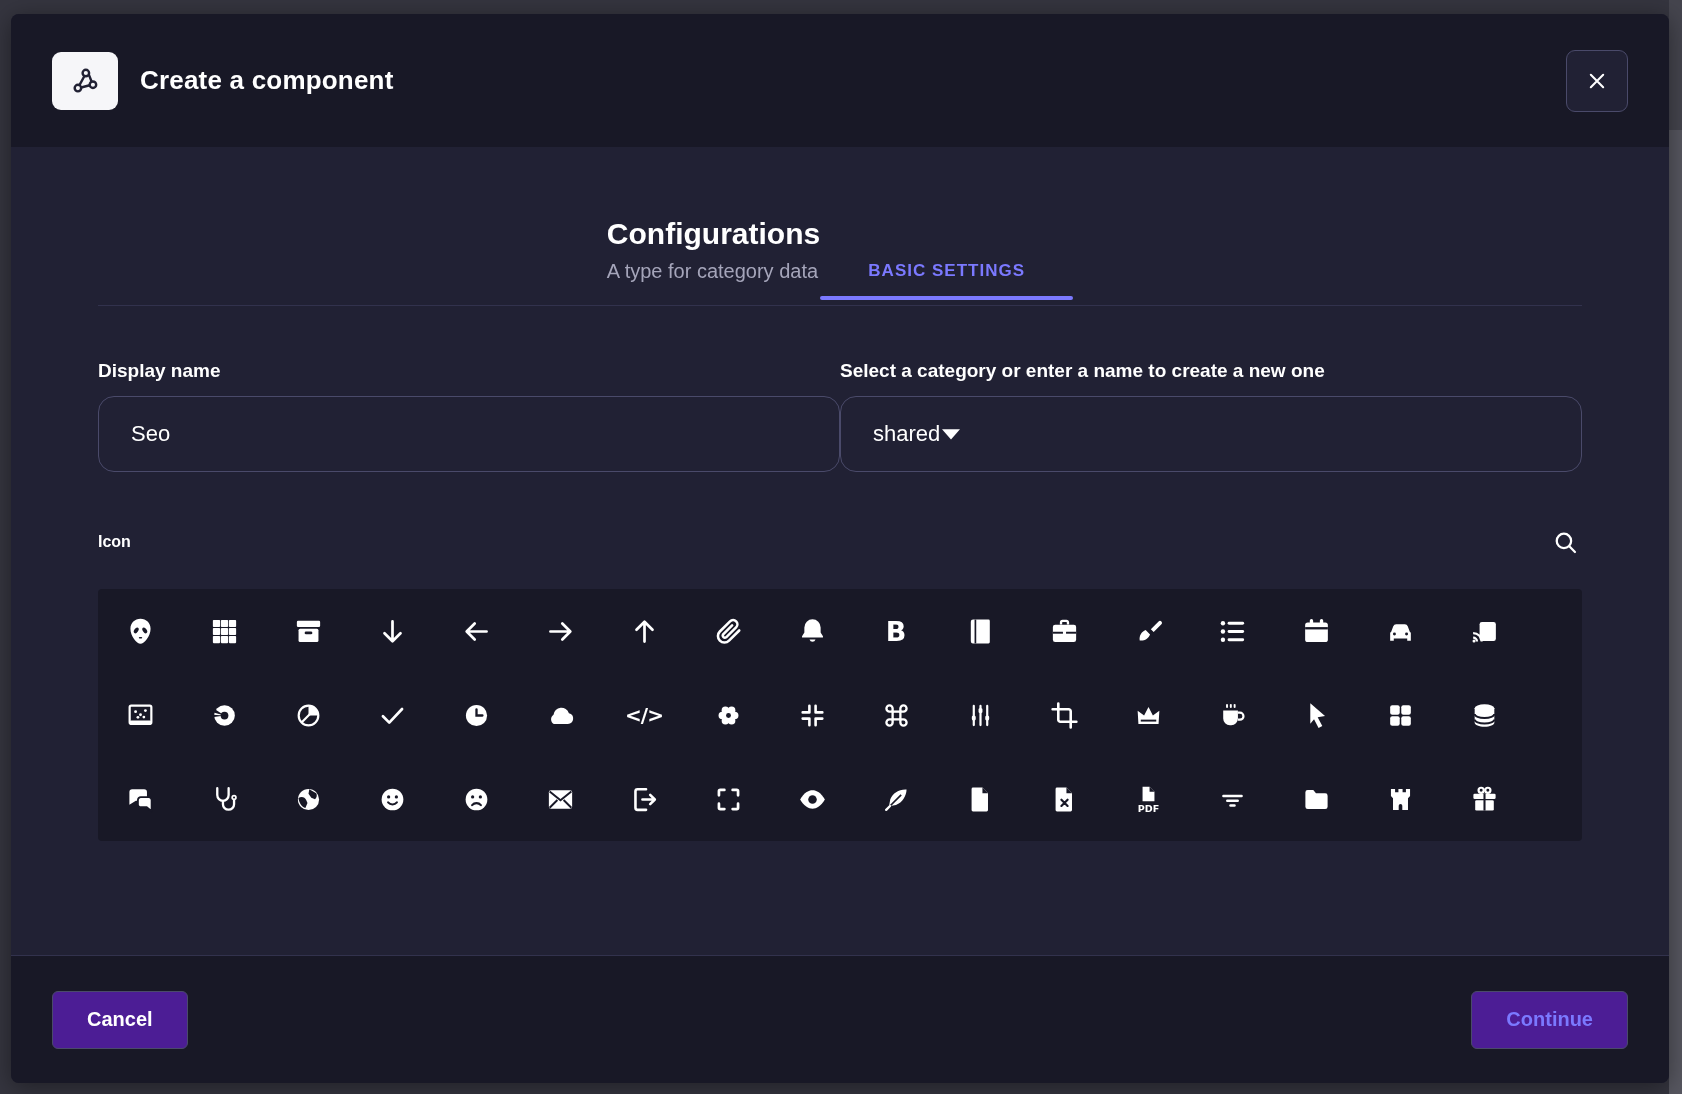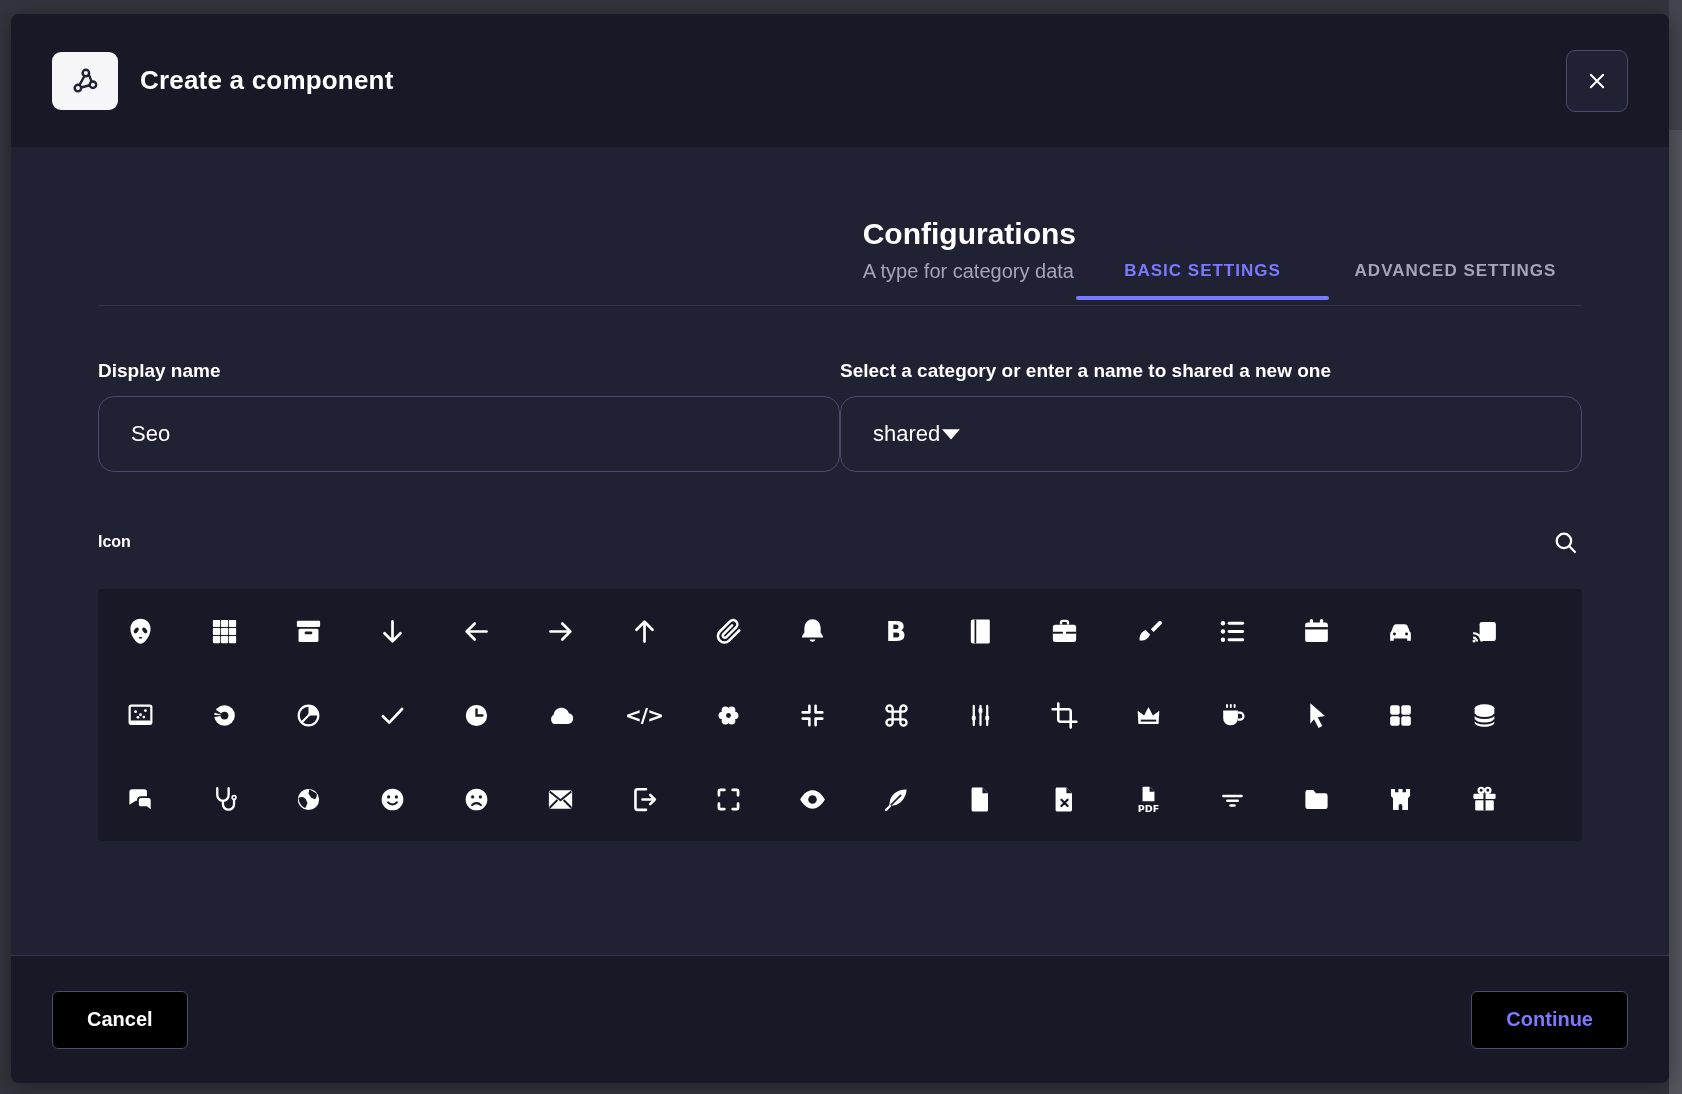--- a/index.html
+++ b/index.html
@@ -21,21 +21,21 @@
   .header-icon-box { width:66px; height:58px; border-radius:9px; background:#f6f6f9; display:flex; align-items:center; justify-content:center; }
   .header-icon-box svg { width:34px; height:34px; }
   .modal-title { margin-left:22px; font-size:26px; font-weight:bold; color:#ffffff; letter-spacing:.2px; }
   .close-btn { margin-left:auto; width:62px; height:62px; border-radius:9px; background:#212134;
                border:1px solid #4a4a6a; display:flex; align-items:center; justify-content:center; cursor:pointer; }
   .close-btn svg { width:26px; height:26px; }
 
   
   .modal-body { flex:1; background:#212134; padding:0 87px; overflow:hidden; }
 
-  .config-row { display:flex; justify-content:flex-end; align-items:flex-end; padding-top:70px;
+  .config-row { display:flex; justify-content:center; align-items:flex-end; padding-top:70px;
                 border-bottom:1px solid #32324d; }
   .config-head h1 { font-size:30px; font-weight:bold; color:#ffffff; line-height:1.1; }
   .config-head p { margin-top:10px; margin-bottom:22px; font-size:20px; color:#a5a5ba; }
 
   .tabs { display:flex; }
   .tab { min-width:253px; padding:0 24px 24px; text-align:center; font-size:17px; font-weight:bold;
          letter-spacing:1px; color:#a5a5ba; text-transform:uppercase; position:relative; cursor:pointer; background:none; border:none;
          font-family:inherit;margin-top:23px; }
   .tab.active { color:#7b79ff; }
   .tab.active::after { content:""; position:absolute; left:0; right:0; bottom:5px; height:4px; background:#7b79ff; border-radius:2px; }
@@ -57,21 +57,21 @@
                display:grid; grid-template-columns:repeat(17,84px); grid-auto-rows:84px; }
   .icon-cell { width:84px; height:84px; background:none; border:none; display:flex; align-items:center; justify-content:center; cursor:pointer; }
   .icon-cell svg { width:31px; height:31px; fill:#ffffff; }
   .icon-cell .tg { color:#ffffff; font-weight:bold; font-size:27px; line-height:1; font-family:"DejaVu Sans",sans-serif; }
   .icon-cell .tg.small { font-size:20px; letter-spacing:-1px; }
 
   
   .modal-footer { height:128px; flex:0 0 128px; background:#181826; border-top:1px solid #32324d;
                   display:flex; align-items:center; justify-content:space-between; padding:0 41px; }
   .btn { height:58px; padding:0 34px; border-radius:6px; font-size:20px; font-weight:bold; font-family:inherit;
-         background:#000000; border:1.5px solid #4a4a6a; cursor:pointer; }
+         background:#4c1d95; border:1.5px solid #4a4a6a; cursor:pointer; }
   .btn.cancel { color:#ffffff; }
   .btn.continue { color:#7b79ff; border-color:#4a4a6a; }
 
   .defs-holder { position:absolute; width:0; height:0; overflow:hidden; }
 </style>
 </head>
 <body>
 
 <svg class="defs-holder" aria-hidden="true">
     <defs>
@@ -379,31 +379,30 @@
 
     <div class="modal-body">
 
       <div class="config-row">
         <div class="config-head">
           <h1>Configurations</h1>
           <p>A type for category data</p>
         </div>
         <div class="tabs">
           <button class="tab active">BASIC SETTINGS</button>
-          <button class="tab">ADVANCED SETTINGS</button>
         </div>
       </div>
 
       <div class="fields-row">
         <div class="field">
           <label class="field-label">Display name</label>
           <input class="text-input" type="text" value="Seo" style="">
         </div>
         <div class="field">
-          <label class="field-label">Select a category or enter a name to shared a new one</label>
+          <label class="field-label">Select a category or enter a name to create a new one</label>
           <div class="select">
             <span>shared</span>
             <svg class="caret" viewBox="0 0 22 14">
                 <use href="#sym-caret"></use>
               </svg>
           </div>
         </div>
       </div>
 
       <div class="icon-row">

